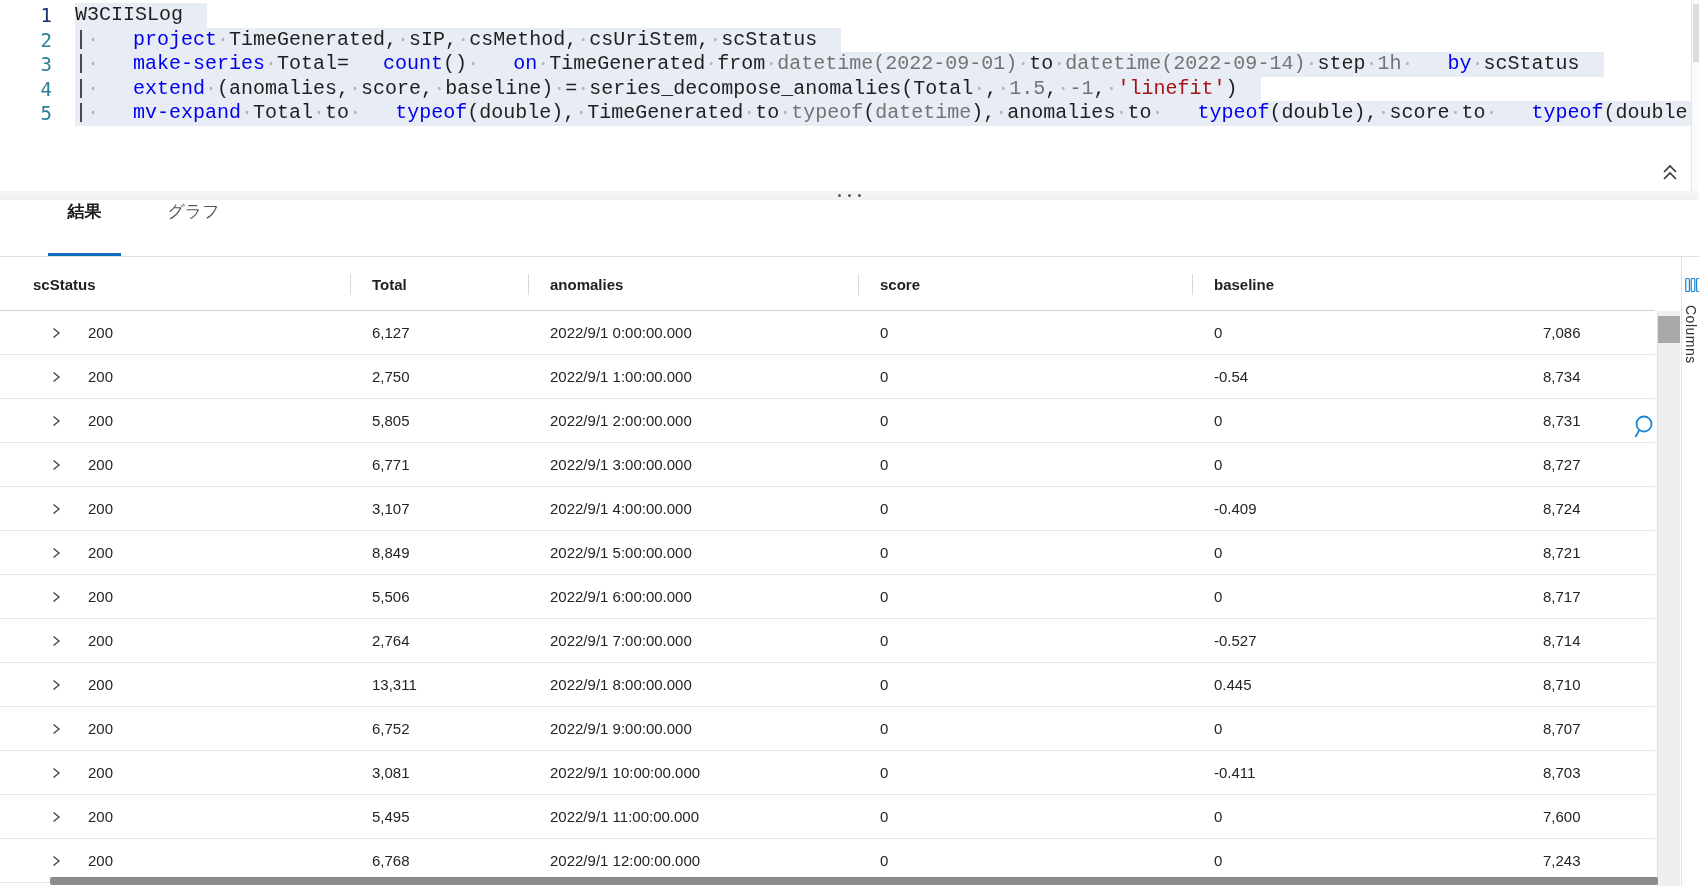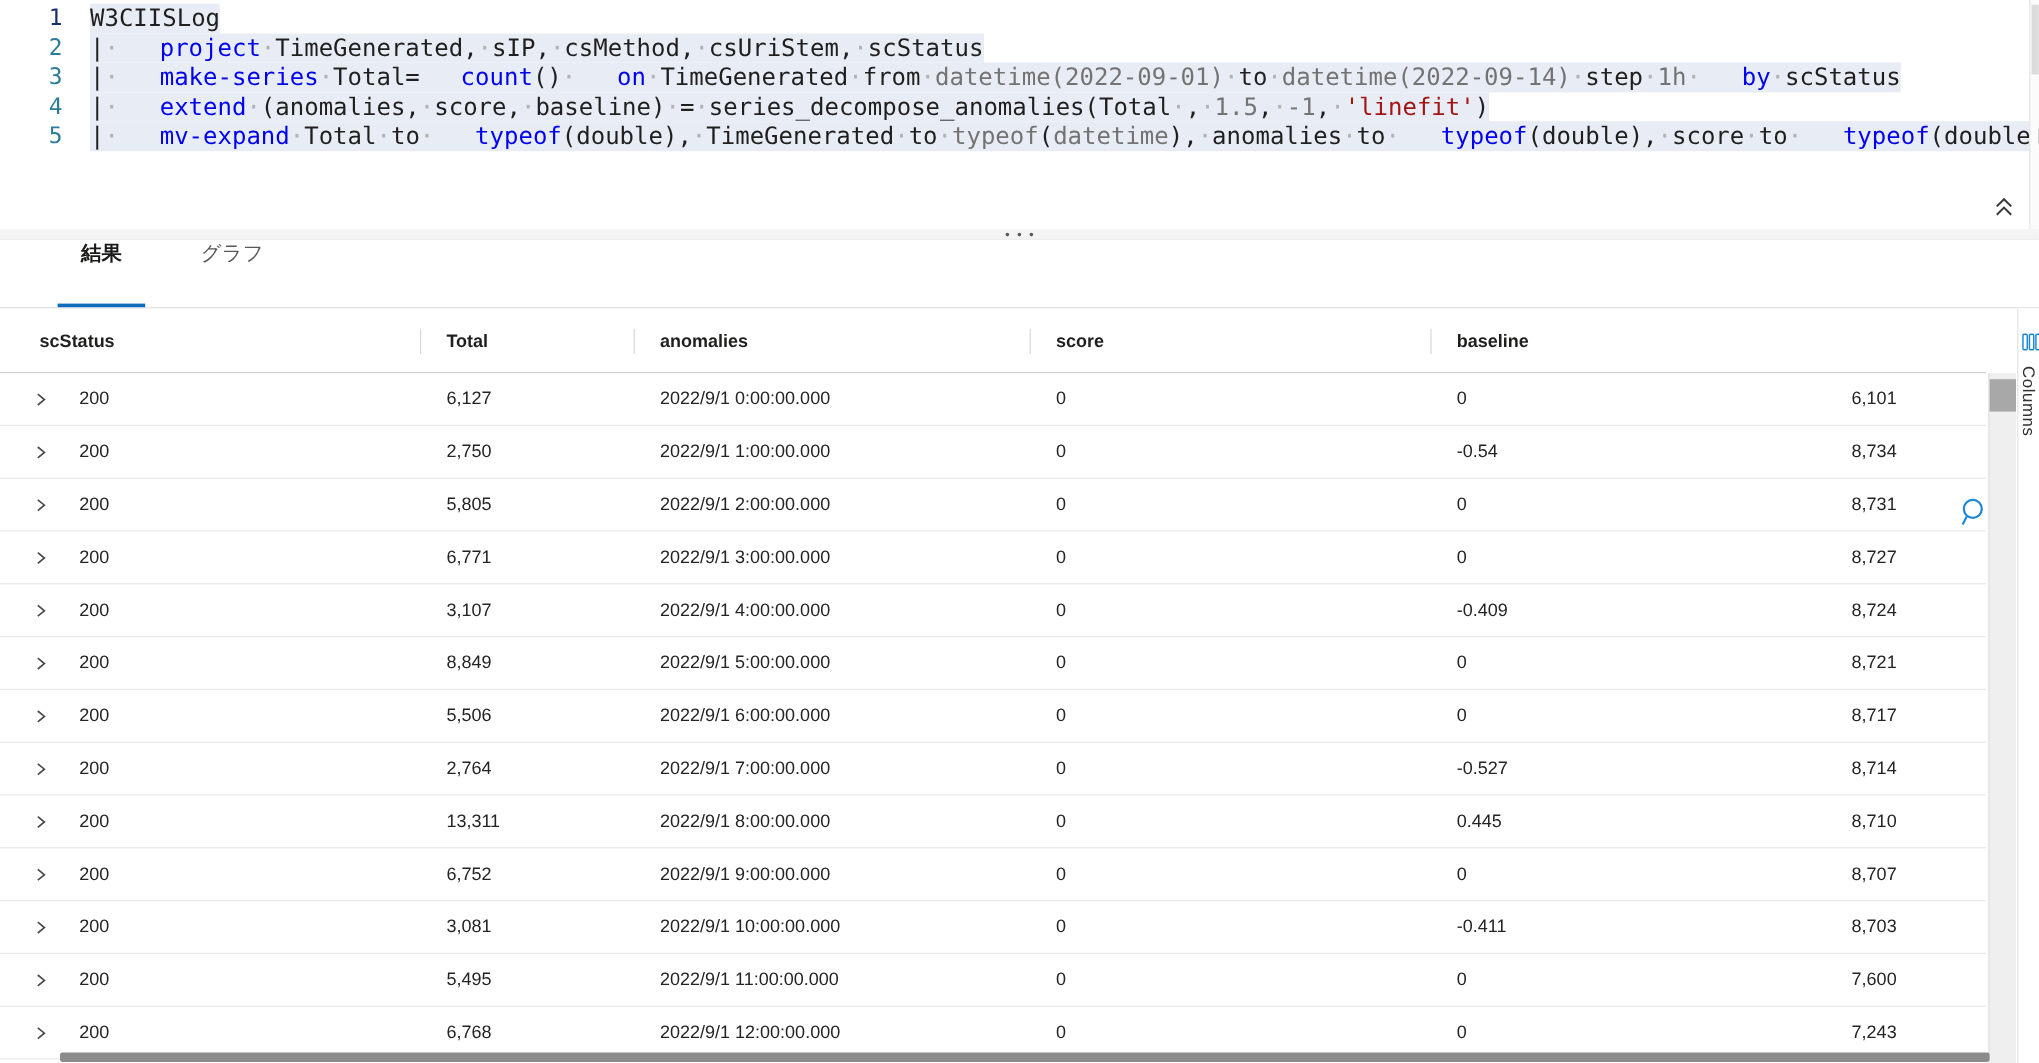--- a/index.html
+++ b/index.html
@@ -6,21 +6,21 @@
   html,body { width:1699px; height:886px; overflow:hidden; background:#fff;
               font-family:"Liberation Sans","DejaVu Sans",sans-serif; }
 
   
   #editor { position:absolute; left:0; top:0; width:1699px; height:191px; background:#fff; }
   #code-lines { padding-top:3px; font-family:"DejaVu Sans Mono","Liberation Mono",monospace;
                 font-size:20px; }
   .code-row { display:flex; height:24.5px; line-height:24.5px; white-space:pre; }
   .ln { width:52px; text-align:right; color:#2d7d9a; font-size:19px; flex:none; }
   .ln-active { color:#15306f; }
-  .code-sel { margin-left:23px; background:#e8ecf4; padding-right:0; }
+  .code-sel { margin-left:23px; background:#e8ecf4; padding-right:24px;font-family:Liberation Mono, monospace; }
   .tk-p { color:#1f1f1f; }
   .tk-k { color:#0000ee;margin-left:34px; }
   .tk-t { color:#737373; }
   .tk-s { color:#a31515; }
   .ws { color:#b3b3b3; }
 
   #collapse-btn { position:absolute; left:1658px; top:160px; width:24px; height:26px;
                   background:transparent; border:none; cursor:pointer; }
   #ed-scrollbar { position:absolute; left:1691px; top:0; width:8px; height:191px;
                   border-left:1px solid #e4e4e4; background:#fbfbfb; }
@@ -46,21 +46,21 @@
   
   #grid { position:absolute; left:0; top:257px; width:1681px; height:629px; overflow:hidden; }
   .gridrow { display:grid; grid-template-columns:350px 178px 330px 334px 329px 134px; width:1655px; }
   #thead { height:54px; align-items:center; border-bottom:1px solid #d1d1d1; }
   .th { font-size:15px; font-weight:700; color:#201f1e; padding-left:22px; position:relative;
         height:54px; display:flex; align-items:center; cursor:pointer; }
   .th:first-child { padding-left:33px; }
   .th.sep::before { content:""; position:absolute; left:0; top:17px; width:1px; height:21px; background:#d8d8d8; }
   .trow { height:44px; align-items:center; border-bottom:1px solid #e9e9e9; cursor:pointer; }
   .td { font-size:15px; color:#252423; padding-left:22px; overflow:hidden; white-space:nowrap; }
-  .td0 { display:flex; align-items:center; padding-left:28px; }
+  .td0 { display:flex; align-items:center; padding-left:50px; }
   .td0 .chev { flex:none; margin-right:26px; display:inline-flex; }
   .td0 span { font-size:15px; color:#252423; }
 
   #v-scrollbar { position:absolute; left:1657px; top:54px; width:23px; height:575px;
                  background:#efefef; border-left:1px solid #e0e0e0; }
   #v-thumb { position:absolute; left:0; top:5px; width:100%; height:27px; background:#a8a8a8; }
   #h-scrollbar { position:absolute; left:50px; top:620px; width:1608px; height:8px;
                  background:#8c8c8c; border-radius:2px; }
 
   
@@ -133,21 +133,21 @@
         <svg width="12" height="14" viewBox="0 0 12 14">
           <path d="M3.5 2.5 L9 7 L3.5 11.5" fill="none" stroke="#4a4a4a" stroke-width="1.4"></path>
         </svg>
       </span>
       <span>200</span>
     </div>
     <div class="td">6,127</div>
     <div class="td">2022/9/1 0:00:00.000</div>
     <div class="td">0</div>
     <div class="td">0</div>
-    <div class="td">6,101</div>
+    <div class="td">7,086</div>
   </div>
 
   <div class="trow gridrow">
     <div class="td td0">
       <span class="chev">
         <svg width="12" height="14" viewBox="0 0 12 14">
           <path d="M3.5 2.5 L9 7 L3.5 11.5" fill="none" stroke="#4a4a4a" stroke-width="1.4"></path>
         </svg>
       </span>
       <span>200</span>

